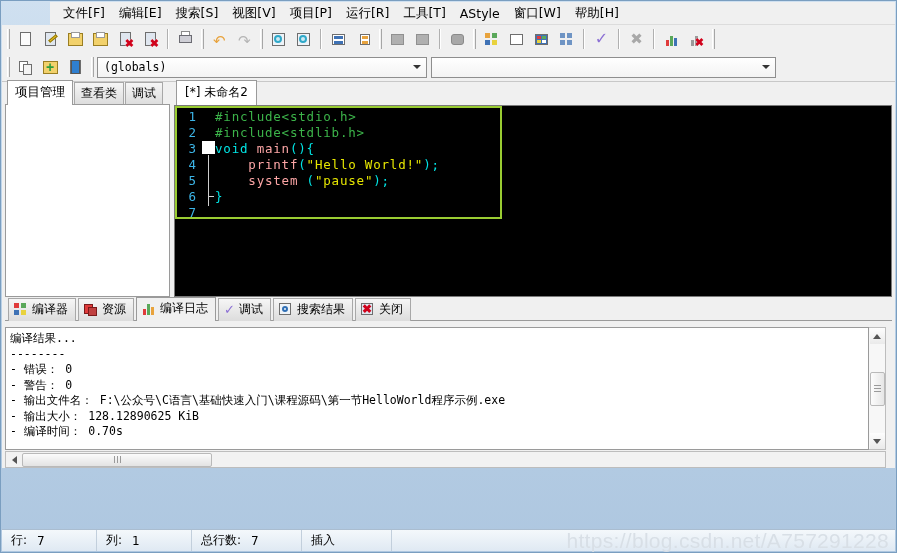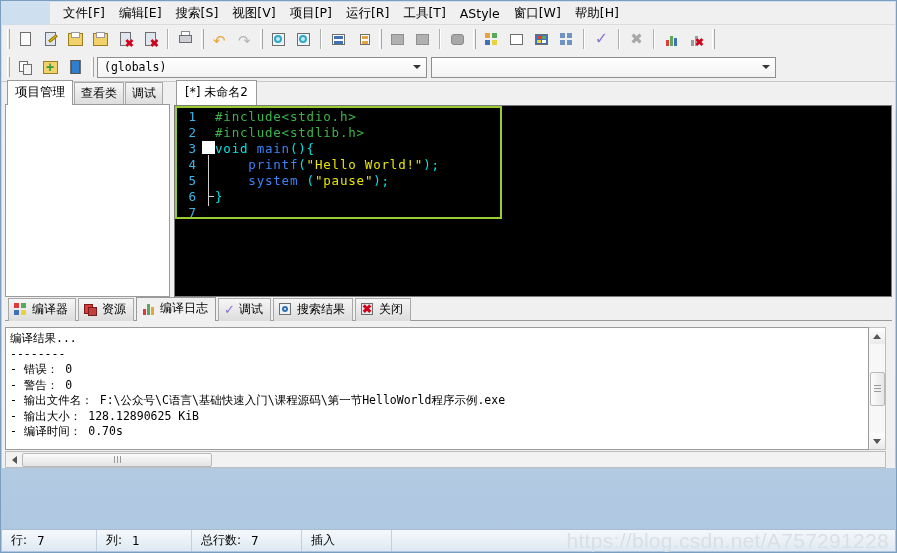--- a/index.html
+++ b/index.html
@@ -187,21 +187,21 @@
     font-family: "DejaVu Sans Mono", monospace;
   }
   .fold { width: 14px; flex: none; position: relative; height: 16px; }
   .codetext {
     flex: 1; white-space: pre; font-size: 12.5px;
     letter-spacing: .8px;
     font-family: "DejaVu Sans Mono", monospace;
   }
   .c-pre { color: #3cb44a; }
   .c-kw  { color: #00e5e5; }
-  .c-id  { color: #3b82f6; }
+  .c-id  { color: #fca5a5; }
   .c-str { color: #e6e600; }
   .c-pun { color: #00e5e5; }
   .foldbox {
     position: absolute; left: 1px; top: 1px;
     width: 13px; height: 13px; background: #fff;
   }
   .foldline {
     position: absolute; left: 7px; top: 15px;
     width: 1px; background: #cfcfcf;
   }

